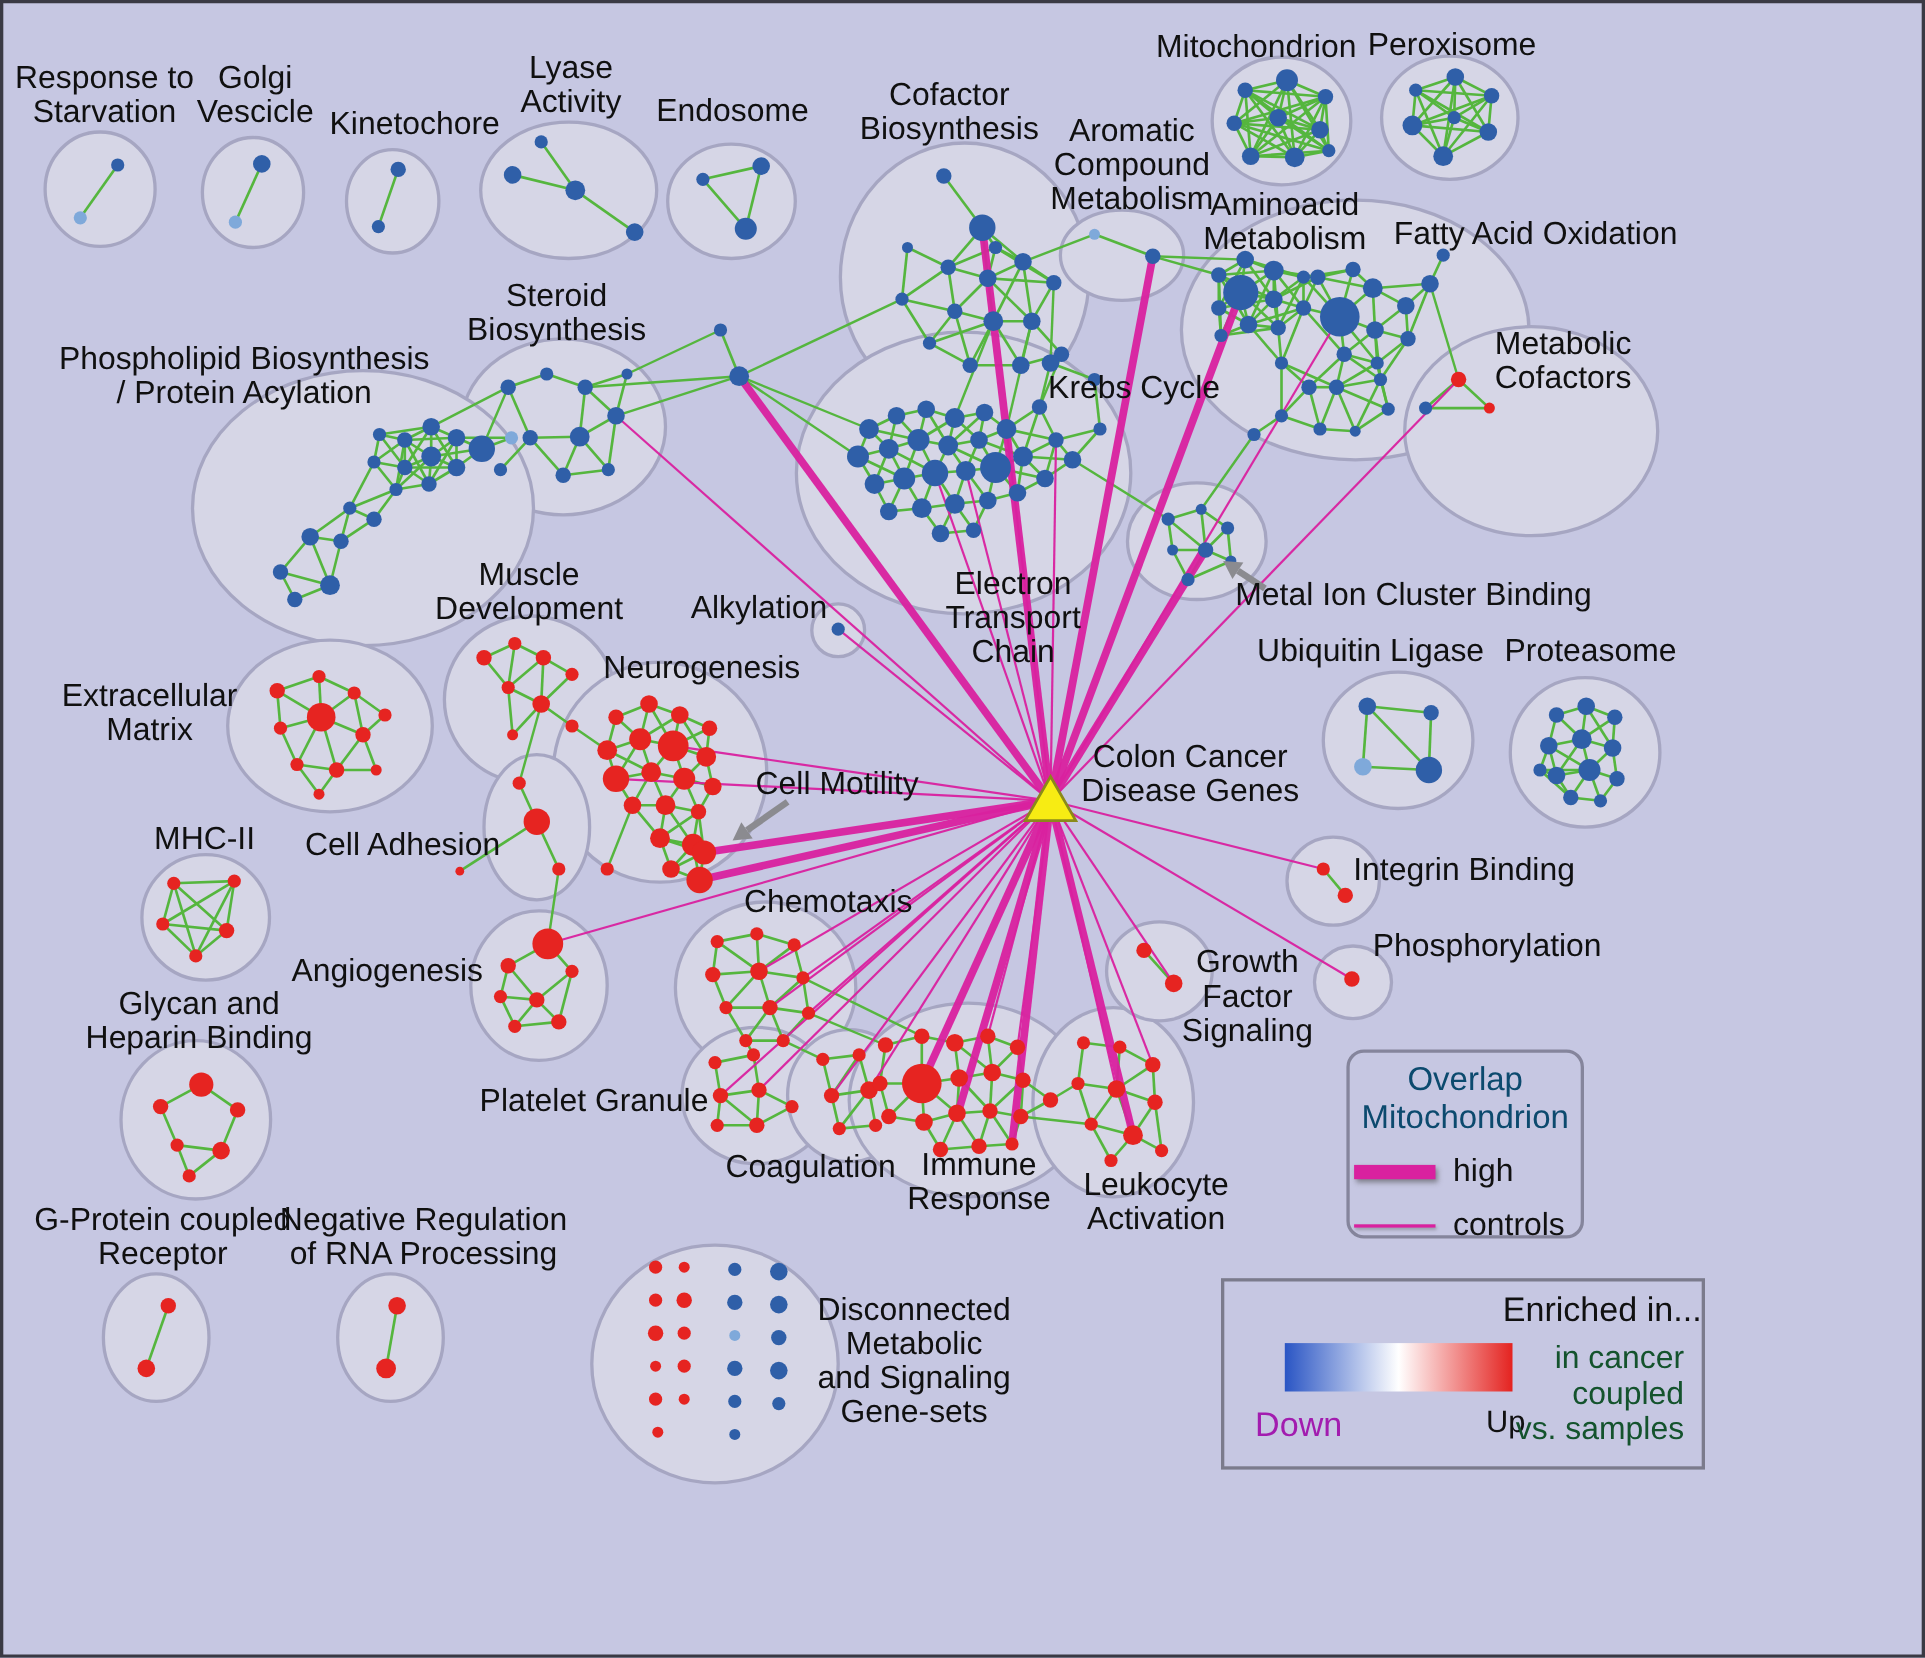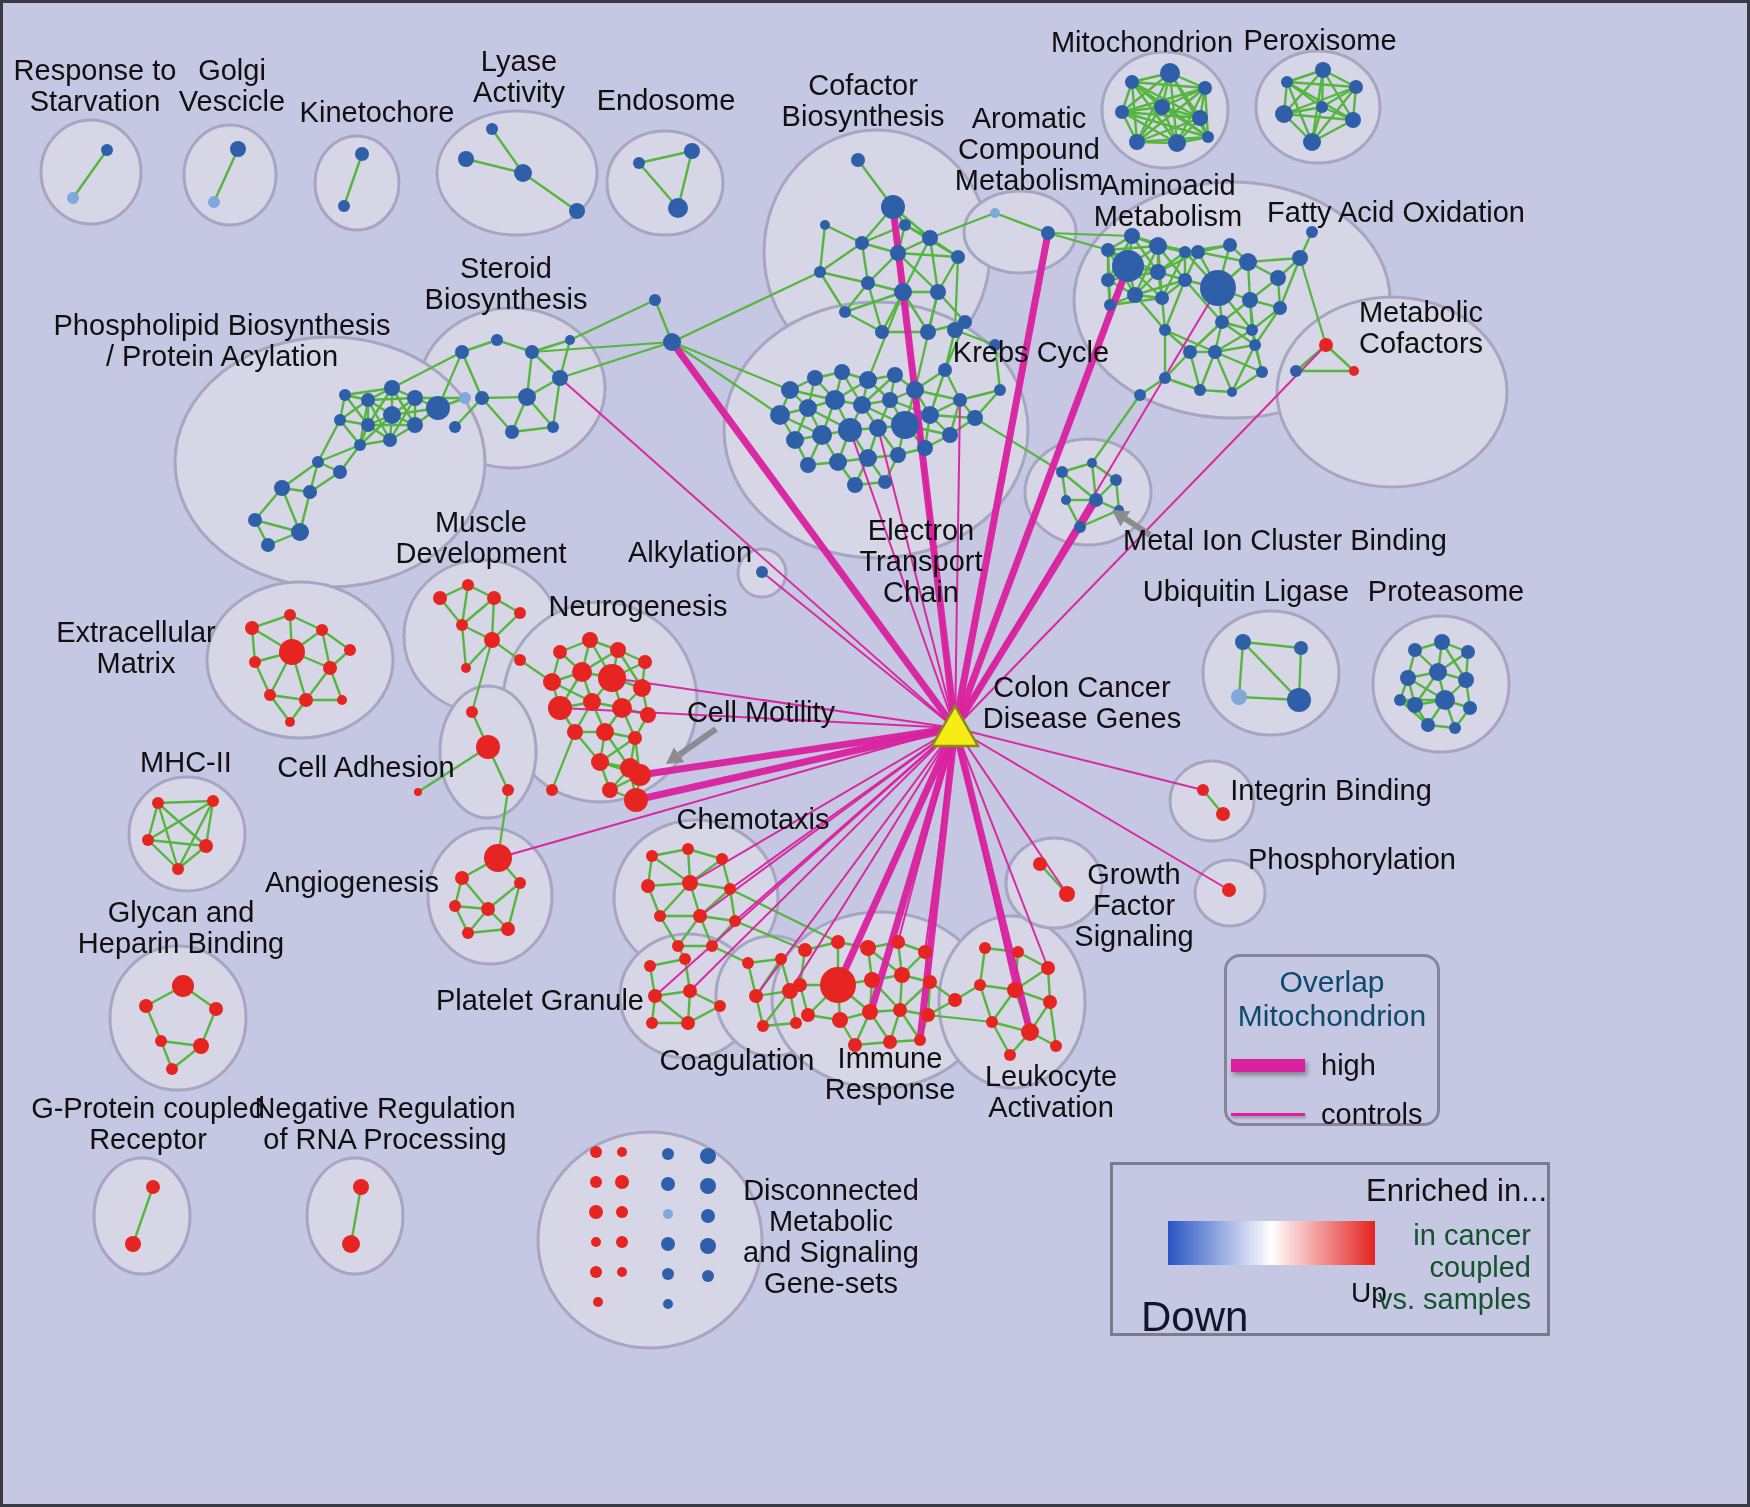--- a/index.html
+++ b/index.html
@@ -16,21 +16,21 @@
   .lg-row{display:flex;align-items:center;margin:16px 0 0 4px;gap:16px;}
   .bar-high{width:74px;height:13px;box-shadow:2px 3px 5px rgba(70,70,70,.55);flex:0 0 auto;}
   .bar-moderate{width:74px;height:3px;box-shadow:1px 2px 3px rgba(70,70,70,.4);flex:0 0 auto;}
   .lg-text{font-size:29px;color:#111;}
   
   .legend-enrich{position:absolute;left:1110px;top:1162px;width:440px;height:174px;
       border:3px solid #7b7b8c;box-sizing:border-box;}
   .en-title{text-align:right;font-size:31px;color:#111;margin-top:8px;}
   .en-grad-wrap{position:absolute;left:55px;top:56px;width:207px;height:44px;}
   .gradient-bar{width:100%;height:100%;}
-  .en-down{position:absolute;left:28px;top:128px;font-size:42px;color:#0f172a;}
+  .en-down{position:absolute;left:28px;top:112px;font-size:31px;color:#a21caf;}
   .en-up{position:absolute;left:238px;top:112px;font-size:28px;color:#111;}
   .en-note{position:absolute;right:16px;top:54px;text-align:right;font-size:29px;line-height:32px;color:#14532d;}
 </style>
 </head>
 <body>
 
 <div id="stage" style="background: rgb(198, 199, 226);">
   <svg id="net" viewBox="0 0 1750 1507">
       <g>
         <ellipse cx="91" cy="172" rx="50" ry="52" fill="#d6d6e6" stroke="#a6a6c2" stroke-width="3"></ellipse>

